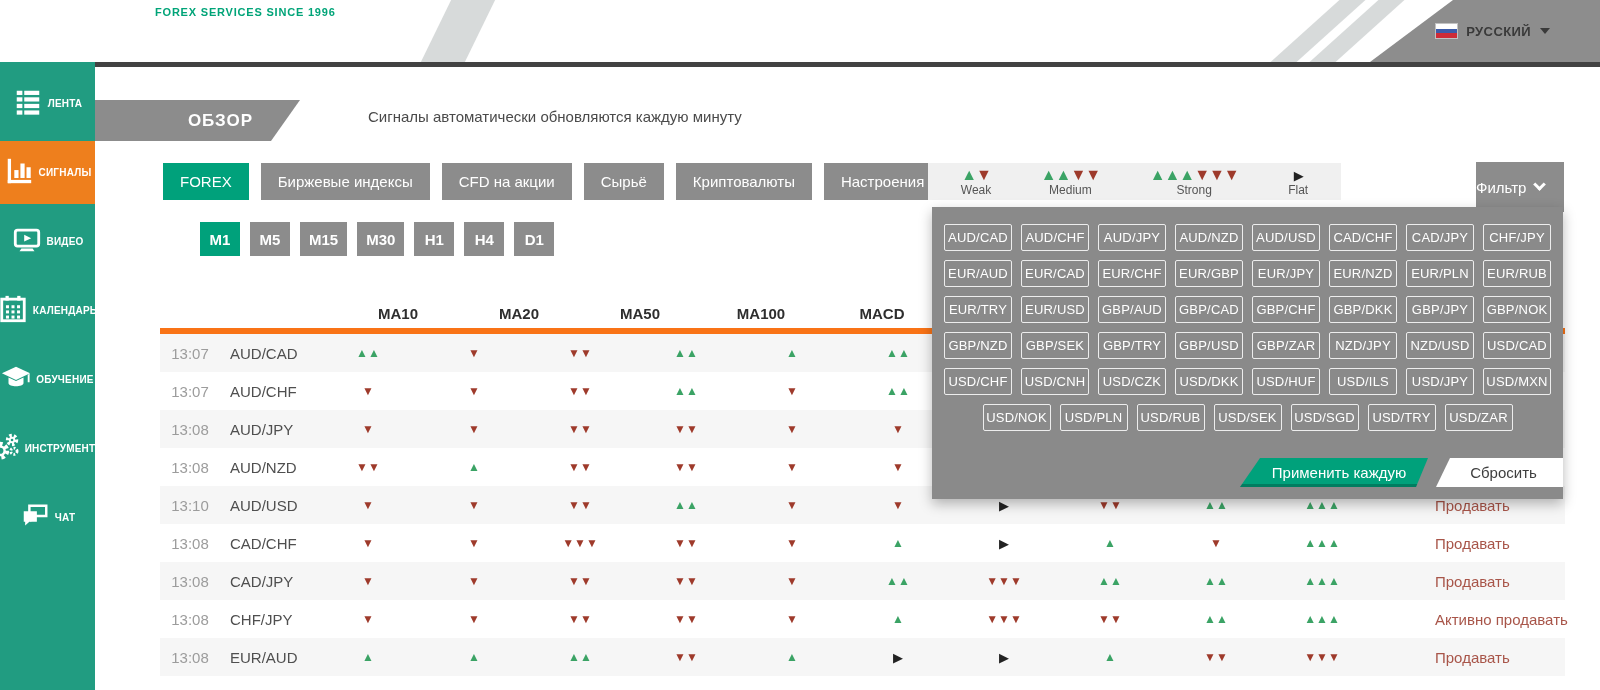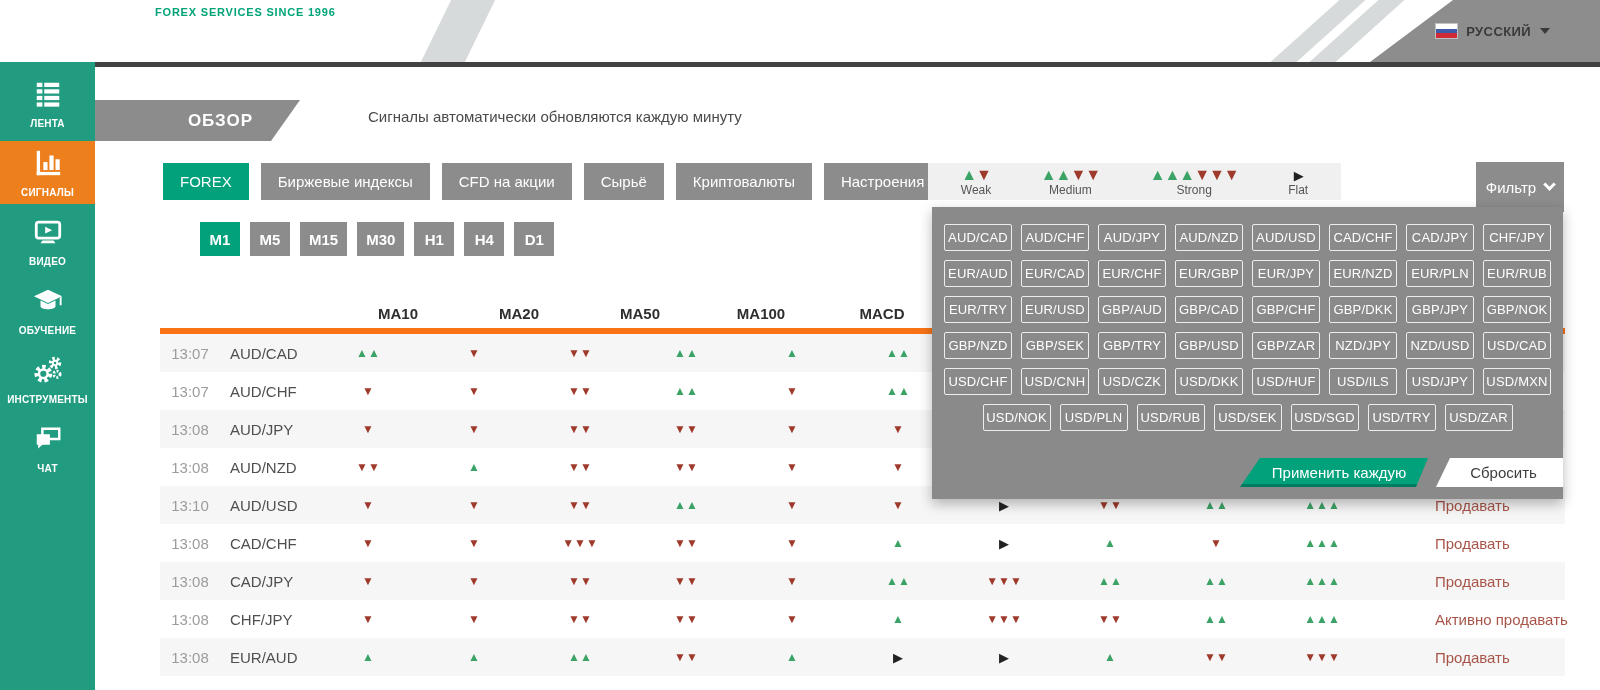--- a/index.html
+++ b/index.html
@@ -24,21 +24,21 @@
           clip-path:polygon(83px 0,230px 0,230px 62px,0 62px);z-index:2;}
   .lang{position:absolute;right:50px;top:0;height:62px;display:flex;align-items:center;gap:9px;cursor:pointer;}
   .flag{width:21px;height:14px;background:linear-gradient(#fff 0 33%,#3D5BA9 33% 66%,#CE2B37 66% 100%);
         box-shadow:0 0 0 1px #c2c2c2;}
   .lang-label{font-size:13px;font-weight:bold;color:#3A3A3A;letter-spacing:.4px;}
   .caret{width:0;height:0;border-left:5px solid transparent;border-right:5px solid transparent;border-top:6px solid #3A3A3A;}
 
   
   .sidebar{position:absolute;left:0;top:62px;width:95px;height:628px;background:var(--teal);z-index:4;
            display:flex;flex-direction:column;padding-top:10px;}
-  .sb-item{width:95px;height:63px;margin-bottom:6px;display:flex;flex-direction:column;
+  .sb-item{width:95px;height:63px;margin-bottom:6px;display:flex;flex-direction:row;
            align-items:center;justify-content:center;gap:5px;cursor:pointer;}
   .sb-item.active{background:var(--orange);}
   .sb-label{color:#fff;font-size:10px;font-weight:bold;letter-spacing:.2px;white-space:nowrap;}
 
   
   .banner{position:absolute;left:95px;top:100px;width:205px;height:41px;background:#8C8C8C;
           clip-path:polygon(0 0,100% 0,calc(100% - 29px) 100%,0 100%);
           color:#fff;font-weight:bold;font-size:17px;letter-spacing:1px;
           display:flex;align-items:center;justify-content:center;padding-left:46px;}
   .subtitle{position:absolute;left:368px;top:108px;font-size:15px;color:#4A4A4A;}
@@ -51,21 +51,21 @@
 
   
   .legend{position:absolute;left:928px;top:163px;width:413px;height:37px;background:#F0F0F0;
           display:flex;align-items:center;justify-content:space-around;padding:0 8px;}
   .leg-item{display:flex;flex-direction:column;align-items:center;line-height:1;}
   .leg-tri{font-size:16px;letter-spacing:-1px;line-height:1;}
   .leg-label{font-size:12px;color:#555;margin-top:1px;}
 
   
   .filter-btn{position:absolute;left:1476px;top:162px;width:88px;height:50px;background:var(--gray-btn);
-              color:#fff;font-size:15px;display:flex;align-items:center;justify-content:center;gap:9px;cursor:pointer;}
+              color:#fff;font-size:15px;display:flex;align-items:center;gap:9px;cursor:pointer;}
   .chev{width:9px;height:9px;border-right:3px solid #fff;border-bottom:3px solid #fff;
         transform:rotate(45deg);margin-top:-5px;}
 
   
   .timeframes{position:absolute;left:200px;top:222px;display:flex;gap:10px;}
   .tf{height:34px;min-width:40px;padding:0 9px;background:var(--gray-btn);color:#fff;font-weight:bold;
       font-size:15px;display:flex;align-items:center;justify-content:center;cursor:pointer;}
   .tf.active{background:var(--teal-bright);}
 
   
@@ -151,20 +151,41 @@
             </svg></span>
           <span class="sb-label">СИГНАЛЫ</span>
         </div>
         <div class="sb-item">
           <span><svg viewBox="0 0 32 32" width="30" height="30">
               <rect x="3.5" y="5.5" width="25" height="17" rx="2.5" fill="none" stroke="#fff" stroke-width="3"></rect>
               <path d="M13 10.5l7.5 3.5-7.5 3.5z" fill="#fff"></path>
               <path d="M10 25h12l2 3H8z" fill="#fff"></path>
             </svg></span>
           <span class="sb-label">ВИДЕО</span>
+        </div>
+        <div class="sb-item">
+          <span><svg viewBox="0 0 32 32" width="30" height="30">
+              <g fill="#fff">
+                <rect x="8" y="2" width="3.5" height="5"></rect>
+                <rect x="20.5" y="2" width="3.5" height="5"></rect>
+              </g>
+              <rect x="4" y="5.5" width="24" height="23" fill="none" stroke="#fff" stroke-width="3"></rect>
+              <g fill="#fff">
+                <rect x="8.5" y="12" width="3.2" height="3.2"></rect>
+                <rect x="14.4" y="12" width="3.2" height="3.2"></rect>
+                <rect x="20.3" y="12" width="3.2" height="3.2"></rect>
+                <rect x="8.5" y="17.5" width="3.2" height="3.2"></rect>
+                <rect x="14.4" y="17.5" width="3.2" height="3.2"></rect>
+                <rect x="20.3" y="17.5" width="3.2" height="3.2"></rect>
+                <rect x="8.5" y="23" width="3.2" height="3.2"></rect>
+                <rect x="14.4" y="23" width="3.2" height="3.2"></rect>
+                <rect x="20.3" y="23" width="3.2" height="3.2"></rect>
+              </g>
+            </svg></span>
+          <span class="sb-label">КАЛЕНДАРЬ</span>
         </div>
         <div class="sb-item">
           <span><svg viewBox="0 0 32 32" width="30" height="30">
               <g fill="#fff">
                 <path d="M16 4L31 11 16 18 1 11z"></path>
                 <path d="M8 15.5v6c0 1.8 4 3.2 8 3.2s8-1.4 8-3.2v-6l-8 3.7z"></path>
                 <path d="M28.5 12.5l2-1v9h-2z"></path>
               </g>
             </svg></span>
           <span class="sb-label">ОБУЧЕНИЕ</span>

